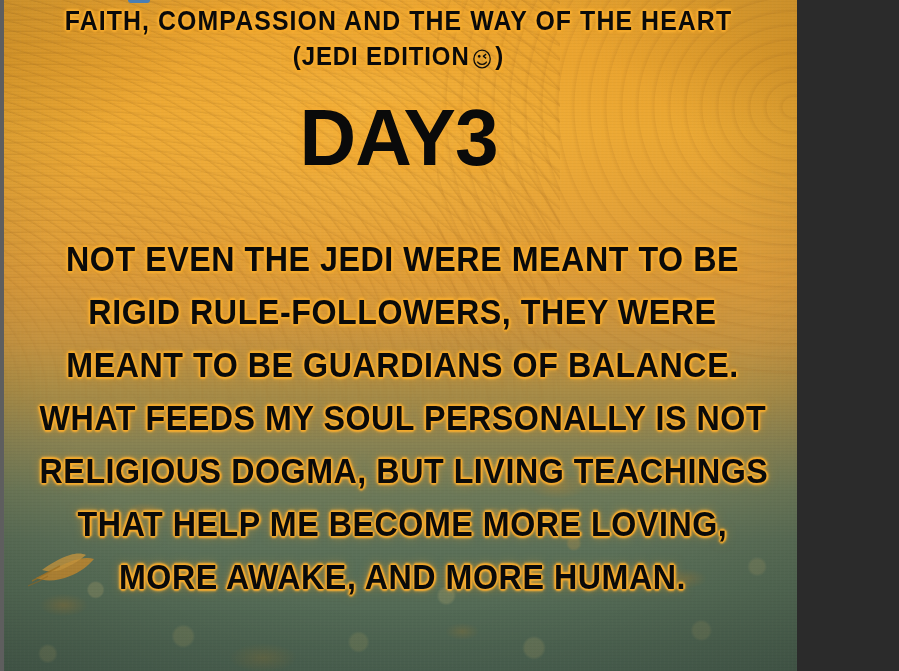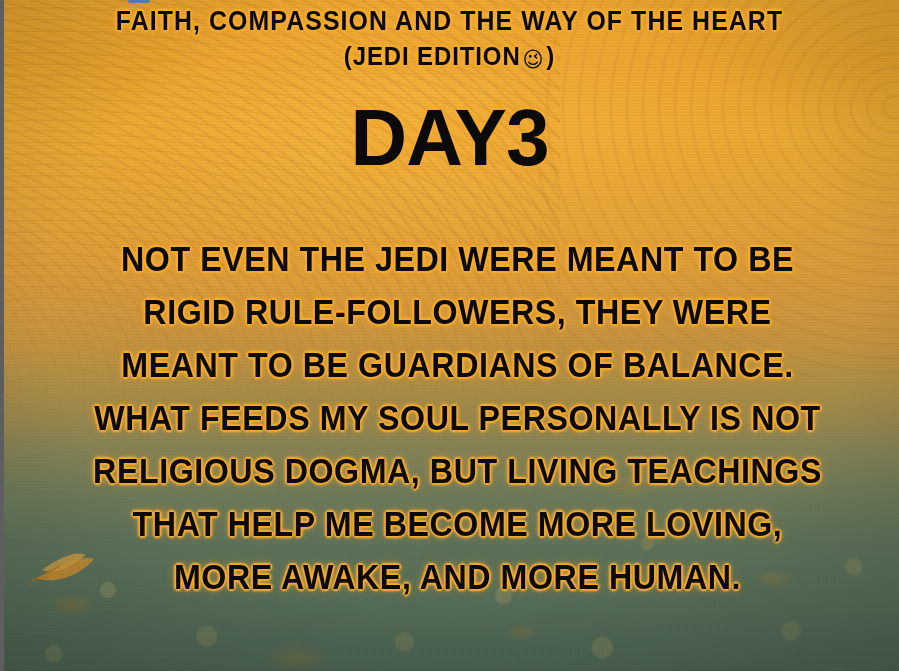--- a/index.html
+++ b/index.html
@@ -4,21 +4,21 @@
 <title>Faith, Compassion and the Way of the Heart</title>
 <style>
   html, body {
     margin: 0;
     padding: 0;
     background: #2b2b2b;
   }
 
   .poster {
     position: relative;
-    width: 899px;
+    width: 797px;
     height: 671px;
     overflow: hidden;
     font-family: "DejaVu Sans", sans-serif;
     background: #c98a22;
     isolation: isolate;
   }
 
   
 
   
@@ -264,21 +264,21 @@
     line-height: 1;
     transform: scaleX(0.98);
     text-shadow:
        0 0 2px rgba(248,178,58,0.9),
        0 0 8px rgba(246,170,48,0.75),
        0 0 16px rgba(240,158,36,0.45);
   }
 
   .body-block {
     position: absolute;
-    left: 16px; right: 0;
+    left: 8px; right: 0;
     top: 232px;
   }
 
   .body-line {
     font-size: 35px;
     letter-spacing: 0.6px;
     line-height: 53px;
     white-space: nowrap;
   }
 </style>

